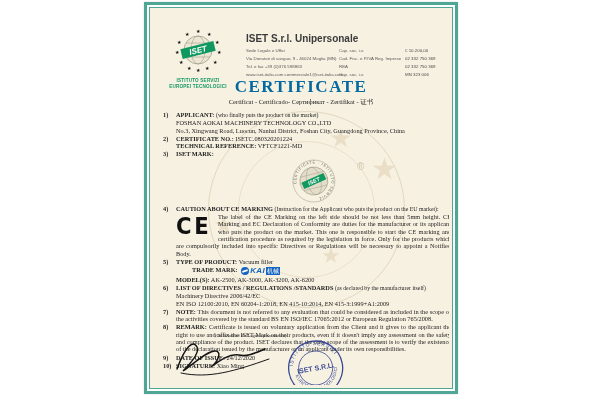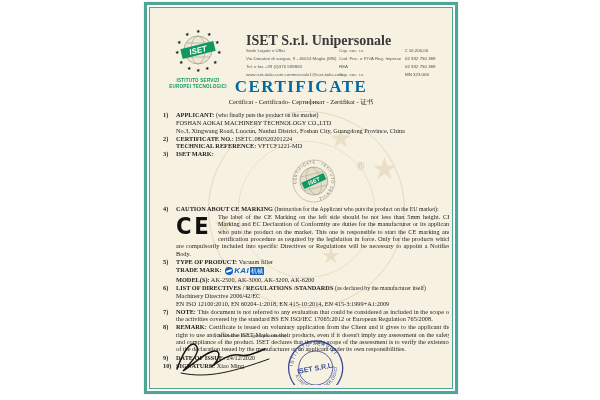--- a/index.html
+++ b/index.html
@@ -16,22 +16,22 @@
   .wm-circle{position:absolute;left:55px;top:100px;width:195px;height:195px;border-radius:50%;
              border:1px solid rgba(205,190,155,.5);pointer-events:none;}
   .wm-circle2{position:absolute;left:85px;top:130px;width:135px;height:135px;border-radius:50%;
              border:1px solid rgba(205,190,155,.35);pointer-events:none;}
   .wm-r{position:absolute;color:#cfc5a8;font-family:"Liberation Sans",sans-serif;font-size:10px;pointer-events:none;}
 
   
   .hdr-logo{position:absolute;left:6px;top:16px;width:78px;text-align:center;}
   .hdr-caption{font-family:"Liberation Sans",sans-serif;font-weight:bold;color:#0f9960;
                font-size:4.6px;line-height:5.6px;letter-spacing:.2px;margin-top:1px;}
-  .company{position:absolute;left:93px;top:22px;font-family:Liberation Serif, serif;
-           font-weight:bold;font-size:14px;color:#3a3a3a;}
+  .company{position:absolute;left:93px;top:22px;font-family:Liberation Sans, sans-serif;
+           font-weight:bold;font-size:10px;color:#3a3a3a;}
   .contact{position:absolute;left:93px;top:36px;font-family:"Liberation Sans",sans-serif;
            font-size:4.4px;line-height:8px;color:#5a5a5a;}
   .registry{position:absolute;left:186px;top:36px;font-family:"Liberation Sans",sans-serif;
             font-size:4.4px;line-height:8px;color:#5a5a5a;width:112px;}
   .reg-row{display:flex;}
   .reg-label{width:66px;}
   .reg-value{flex:1;color:#4a4a4a;}
 
   
   .title{position:absolute;left:0;top:66px;width:100%;text-align:center;
@@ -213,21 +213,21 @@
           </div>
         </div>
 
         <div class="item" style="clear:both;">
           <span class="num">5)</span>
           <div class="cnt">
             <div>
               <b>TYPE OF PRODUCT:</b>
               <span>Vacuum filler</span>
             </div>
-            <div style="margin:1px 0;">
+            <div style="margin:1px 16px;">
               <b>TRADE MARK:</b>
               <span class="tm">
                 <span class="tm-ico"></span>
                 <span class="tm-kai">KAI</span>
                 <span class="tm-cn">机械</span>
               </span>
             </div>
             <div>
               <b>MODEL(S):</b>
               <span>AK-2500, AK-3000, AK-3200, AK-6200</span>

